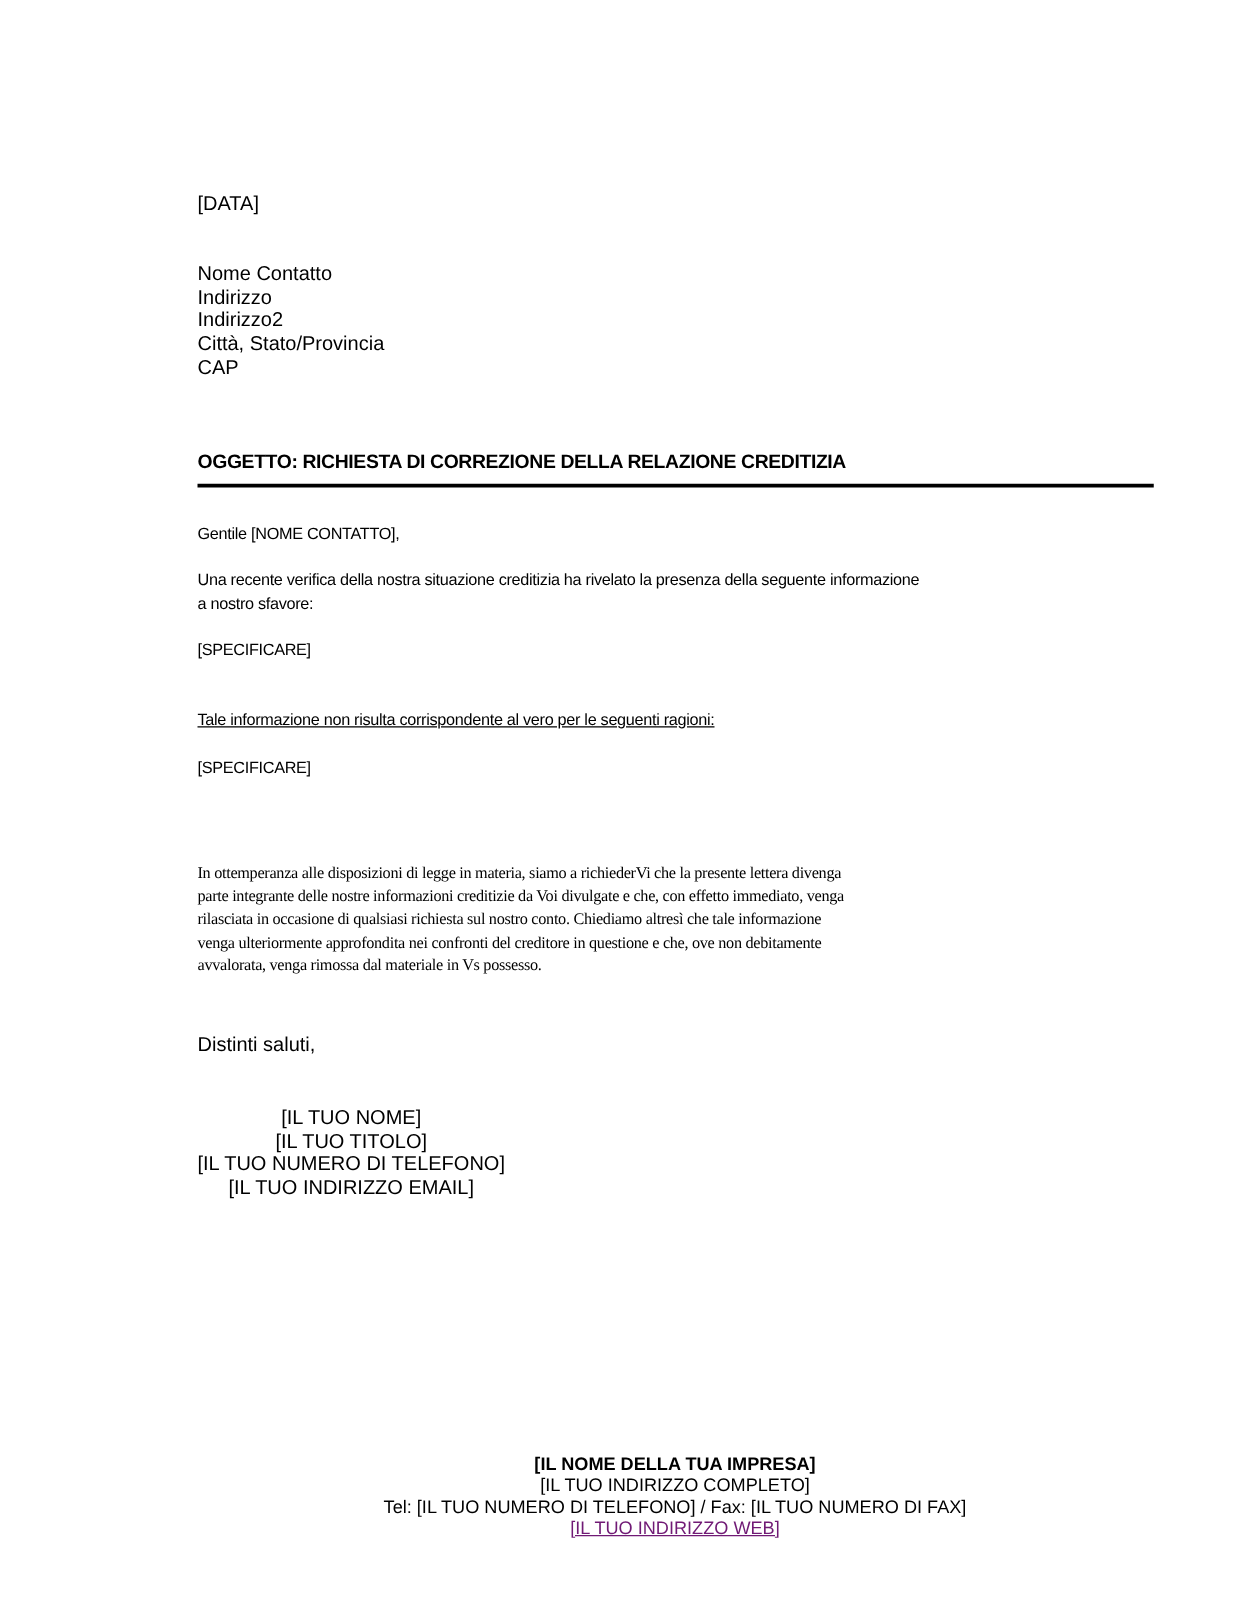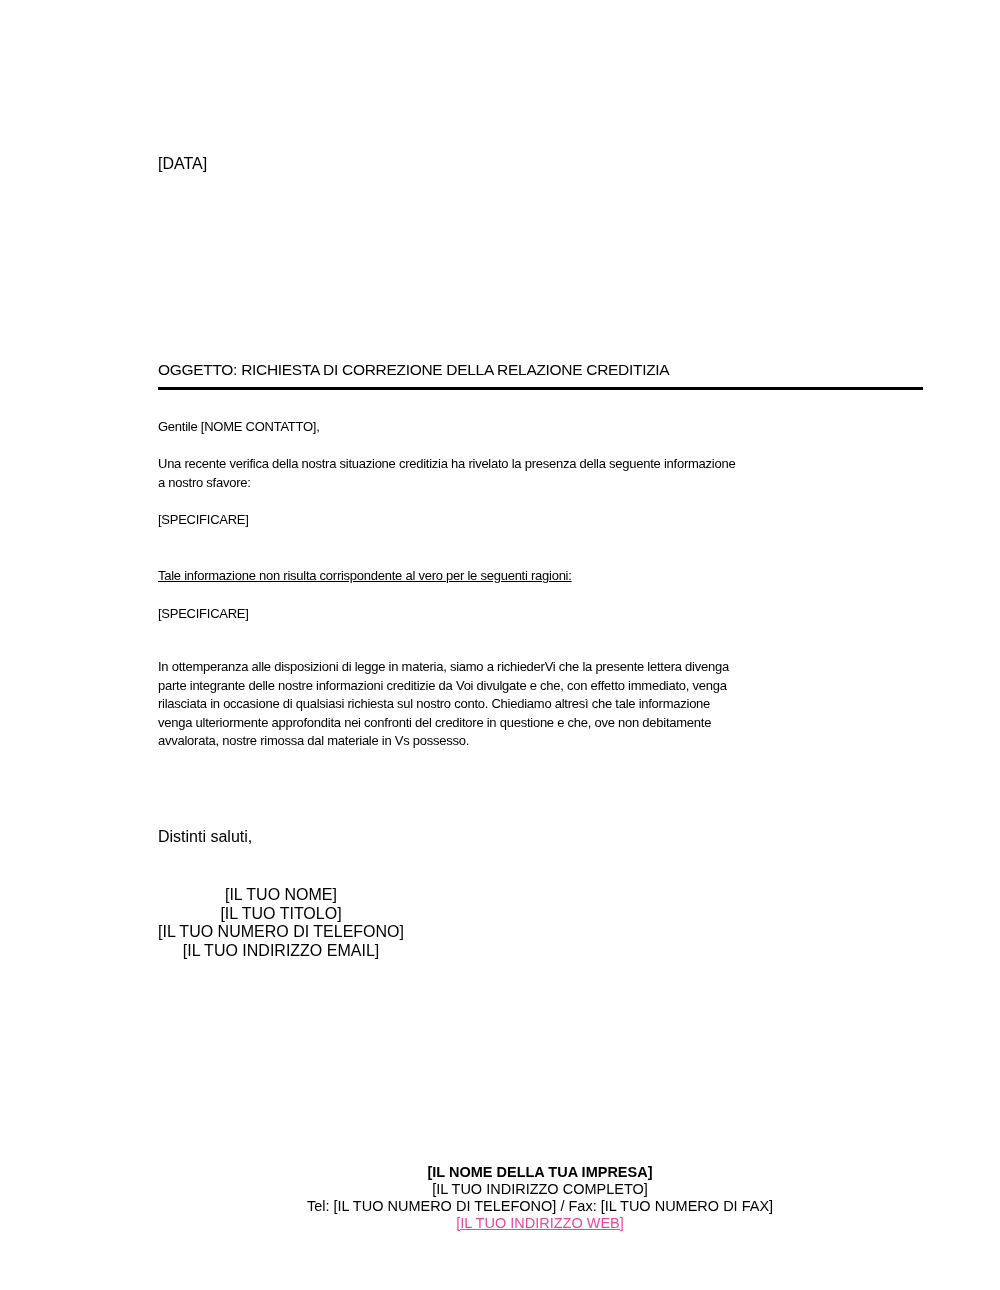--- a/index.html
+++ b/index.html
@@ -33,63 +33,70 @@
     .condensed {
       font-size: 13px;
       line-height: 18.6px;
       letter-spacing: -0.25px;
       transform-origin: left top;
     }
     .date { top: 155px; }
     .recipient { top: 211px; }
     .subject {
       top: 361px;
-      font-weight: normal;
+      font-weight: bold;
       font-size: 15.5px;
       letter-spacing: -0.3px;
     }
     .rule {
       position: absolute;
       left: 118px;
       top: 387px;
       width: 765px;
       height: 3px;
       background: #000000;
     }
     .salutation { top: 418px; }
     .para1 { top: 455px; }
     .spec1 { top: 511px; }
     .para2 { top: 567px; text-decoration: underline; }
     .spec2 { top: 605px; }
-    .para3 { top: 658px; }
+    .para3 { top: 689px; font-family: Liberation Serif, serif; }
     .closing { top: 828px; font-size: 16px; }
     .signature { top: 886px; font-size: 16px; text-align: center; }
     .footer {
       position: absolute;
       left: 0;
       width: 1000px;
       top: 1164px;
       text-align: center;
       font-size: 14.5px;
       line-height: 17px;
     }
     .footer .company { font-weight: bold; }
     .footer a {
-      color: #ec4899;
+      color: #701a75;
       text-decoration: underline;
     }
     .line { display: block; }
   </style>
 </head>
 <body>
 
 <div class="page">
 
   <div class="block date">[DATA]</div>
 
+  <div class="block recipient">
+    <span class="line">Nome Contatto</span>
+    <span class="line">Indirizzo</span>
+    <span class="line">Indirizzo2</span>
+    <span class="line">Città, Stato/Provincia</span>
+    <span class="line">CAP</span>
+  </div>
 
   <div class="block subject">OGGETTO: RICHIESTA DI CORREZIONE DELLA RELAZIONE CREDITIZIA</div>
 
   <div class="rule"></div>
 
   <div class="block condensed salutation">Gentile [NOME CONTATTO],</div>
 
   <div class="block condensed para1">
     <span class="line">Una recente verifica della nostra situazione creditizia ha rivelato la presenza della seguente informazione</span>
     <span class="line">a nostro sfavore:</span>
@@ -99,21 +106,21 @@
 
   <div class="block condensed para2">Tale informazione non risulta corrispondente al vero per le seguenti ragioni:</div>
 
   <div class="block condensed spec2">[SPECIFICARE]</div>
 
   <div class="block condensed para3">
     <span class="line">In ottemperanza alle disposizioni di legge in materia, siamo a richiederVi che la presente lettera divenga</span>
     <span class="line">parte integrante delle nostre informazioni creditizie da Voi divulgate e che, con effetto immediato, venga</span>
     <span class="line">rilasciata in occasione di qualsiasi richiesta sul nostro conto.  Chiediamo altresì che tale informazione</span>
     <span class="line">venga ulteriormente approfondita nei confronti del creditore in questione e che, ove non debitamente</span>
-    <span class="line">avvalorata, nostre rimossa dal materiale in Vs possesso.</span>
+    <span class="line">avvalorata, venga rimossa dal materiale in Vs possesso.</span>
   </div>
 
   <div class="block closing">Distinti saluti,</div>
 
   <div class="block signature">
     <span class="line">[IL TUO NOME]</span>
     <span class="line">[IL TUO TITOLO]</span>
     <span class="line">[IL TUO NUMERO DI TELEFONO]</span>
     <span class="line">[IL TUO INDIRIZZO EMAIL]</span>
   </div>

